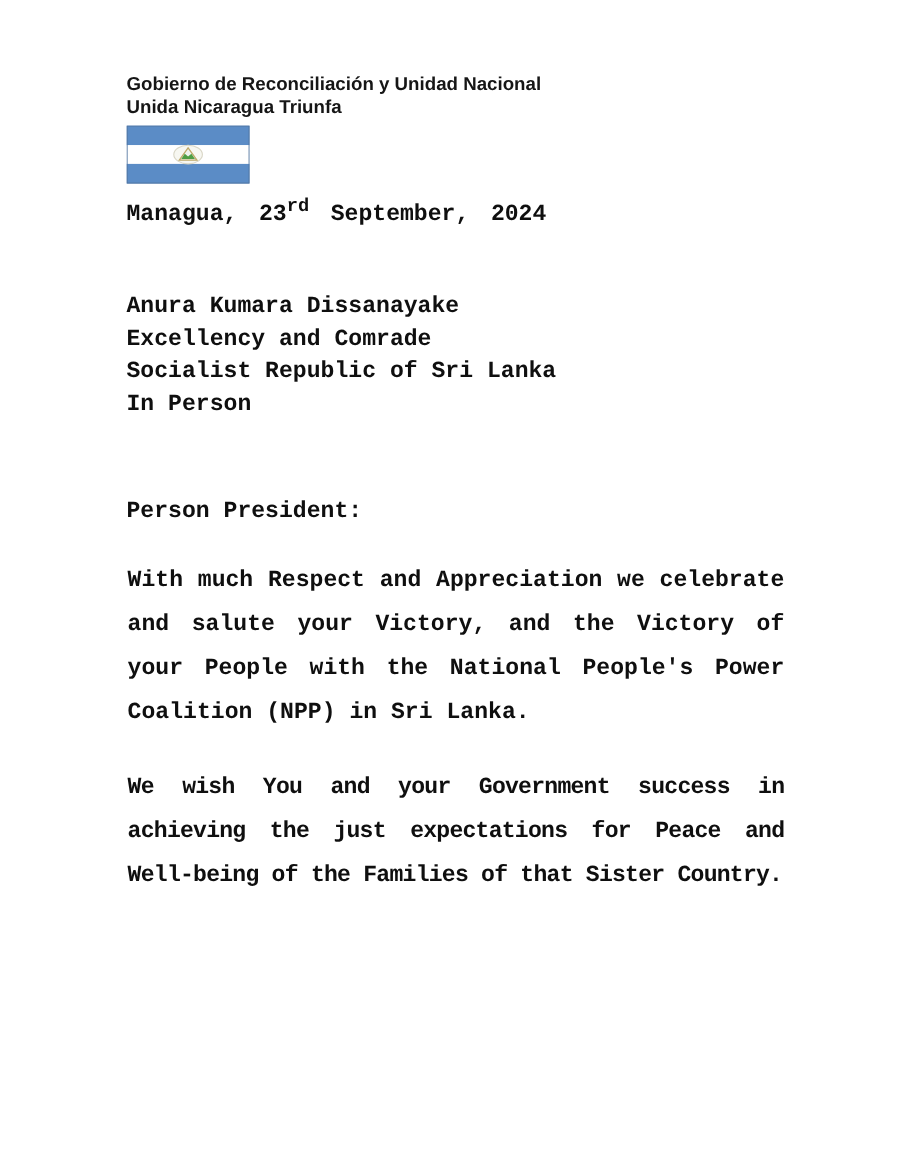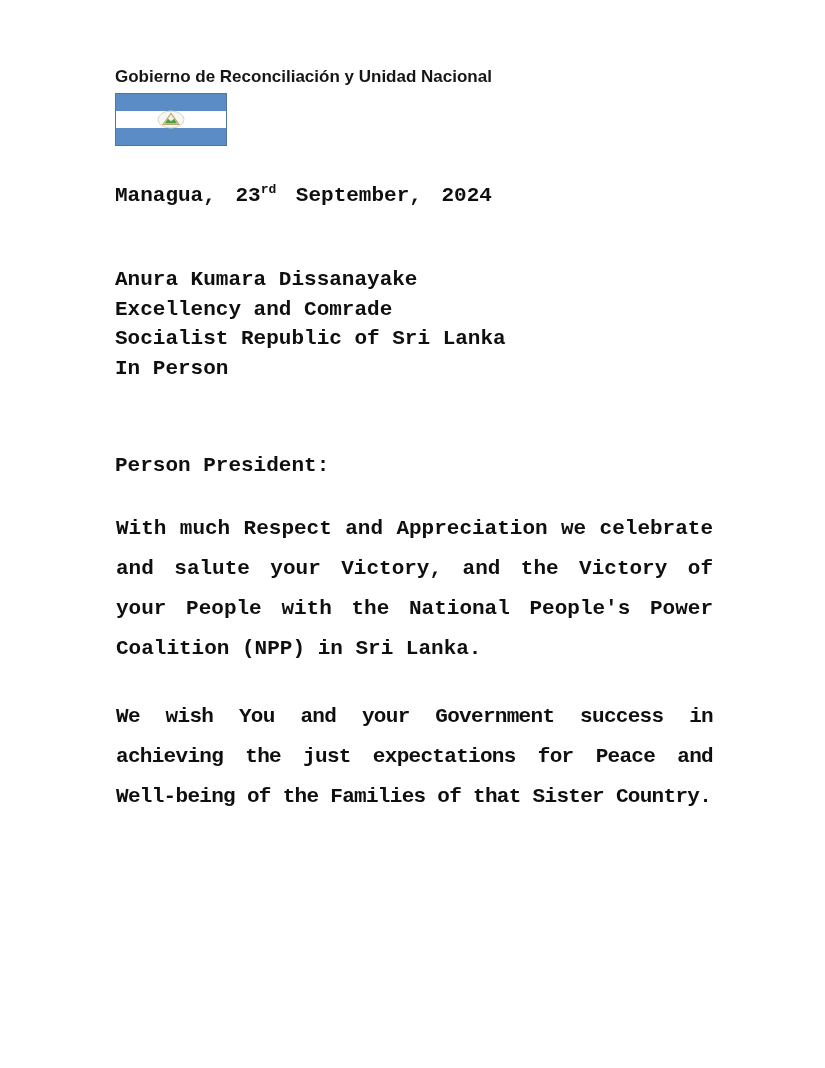--- a/index.html
+++ b/index.html
@@ -33,21 +33,21 @@
     position: absolute;
     top: 181px;
     left: 115px;
     font-weight: bold;
     font-size: 21px;
     line-height: 30px;
     word-spacing: 7px;
     white-space: nowrap;
   }
   .dateline sup {
-    font-size: 13px;
+    font-size: 17px;
     vertical-align: super;
     line-height: 0;
   }
   
   .recipient {
     position: absolute;
     top: 265px;
     left: 115px;
     font-weight: bold;
     font-size: 21px;
@@ -80,20 +80,21 @@
   .letter-body p.compressed { letter-spacing: -0.7px; }
   .letter-body p.loose { letter-spacing: 0.15px; }
 </style>
 </head>
 <body>
 
 <div class="page">
 
   <header class="letterhead">
     <div class="org">Gobierno de Reconciliación y Unidad Nacional</div>
+    <div class="org">Unida Nicaragua Triunfa</div>
 
     <div class="flag-wrap">
       <svg width="112" height="53" viewBox="0 0 112 53" aria-hidden="true">
         <rect x="0" y="0" width="112" height="18" fill="#5B8CC6"></rect>
         <rect x="0" y="18" width="112" height="17" fill="#FFFFFF"></rect>
         <rect x="0" y="35" width="112" height="18" fill="#5B8CC6"></rect>
         <g transform="translate(56,26.5)">
           <ellipse rx="13" ry="8.5" fill="#f7f7f1" stroke="#d9d6c6" stroke-width="1"></ellipse>
           <path d="M -8 5 L 0 -6 L 8 5 Z" fill="#eef2ee" stroke-width="1.2" stroke="#BFA96A"></path>
           <path d="M -6.2 4 L -3 -0.8 L 0 1.8 L 3 -0.8 L 6.2 4 Z" fill="#4E9E44"></path>

